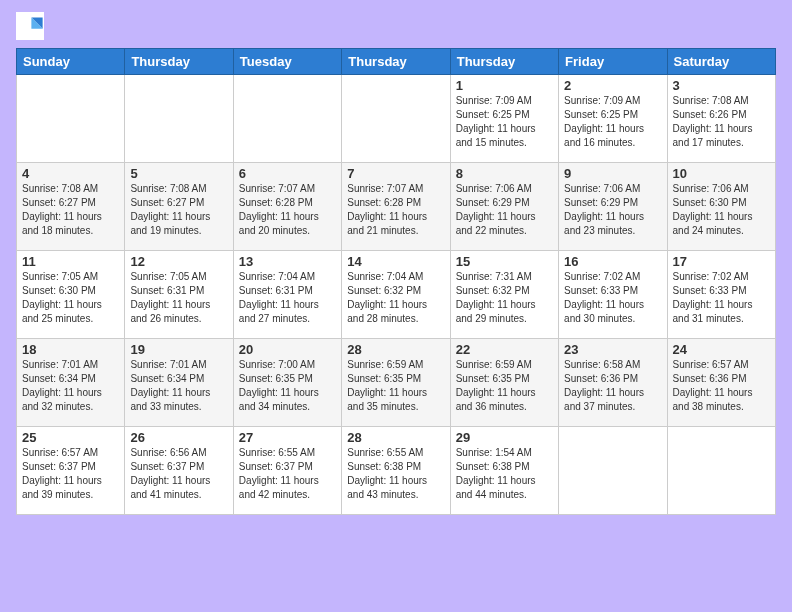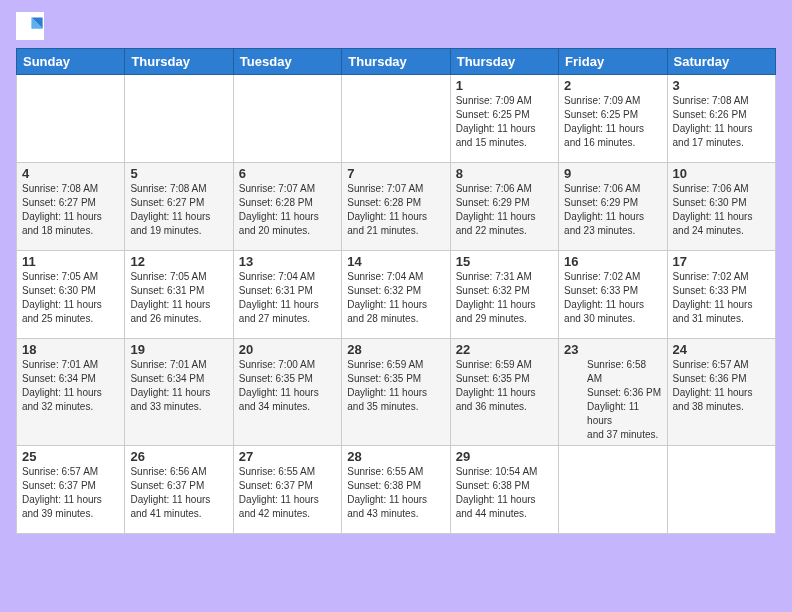--- a/index.html
+++ b/index.html
@@ -286,21 +286,21 @@
           </td>
           <td>
             <span class="day-num">22</span>
             <div class="day-info" style="white-space: pre-line;">Sunrise: 6:59 AM
 Sunset: 6:35 PM
 Daylight: 11 hours
 and 36 minutes.</div>
           </td>
           <td>
             <span class="day-num">23</span>
-            <div class="day-info" style="white-space: pre-line; margin-left: 23px;">Sunrise: 6:58 AM
+            <div class="day-info" style="white-space: pre-line;">Sunrise: 6:58 AM
 Sunset: 6:36 PM
 Daylight: 11 hours
 and 37 minutes.</div>
           </td>
           <td>
             <span class="day-num">24</span>
             <div class="day-info" style="white-space: pre-line;">Sunrise: 6:57 AM
 Sunset: 6:36 PM
 Daylight: 11 hours
 and 38 minutes.</div>
@@ -330,21 +330,21 @@
           </td>
           <td>
             <span class="day-num">28</span>
             <div class="day-info" style="white-space: pre-line;">Sunrise: 6:55 AM
 Sunset: 6:38 PM
 Daylight: 11 hours
 and 43 minutes.</div>
           </td>
           <td>
             <span class="day-num">29</span>
-            <div class="day-info" style="white-space: pre-line;">Sunrise: 10:54 AM
+            <div class="day-info" style="white-space: pre-line;">Sunrise: 1:54 AM
 Sunset: 6:38 PM
 Daylight: 11 hours
 and 44 minutes.</div>
           </td>
           <td class="empty-cell"></td>
           <td class="empty-cell"></td>
         </tr>
       </tbody>
   </table>
 </div>

